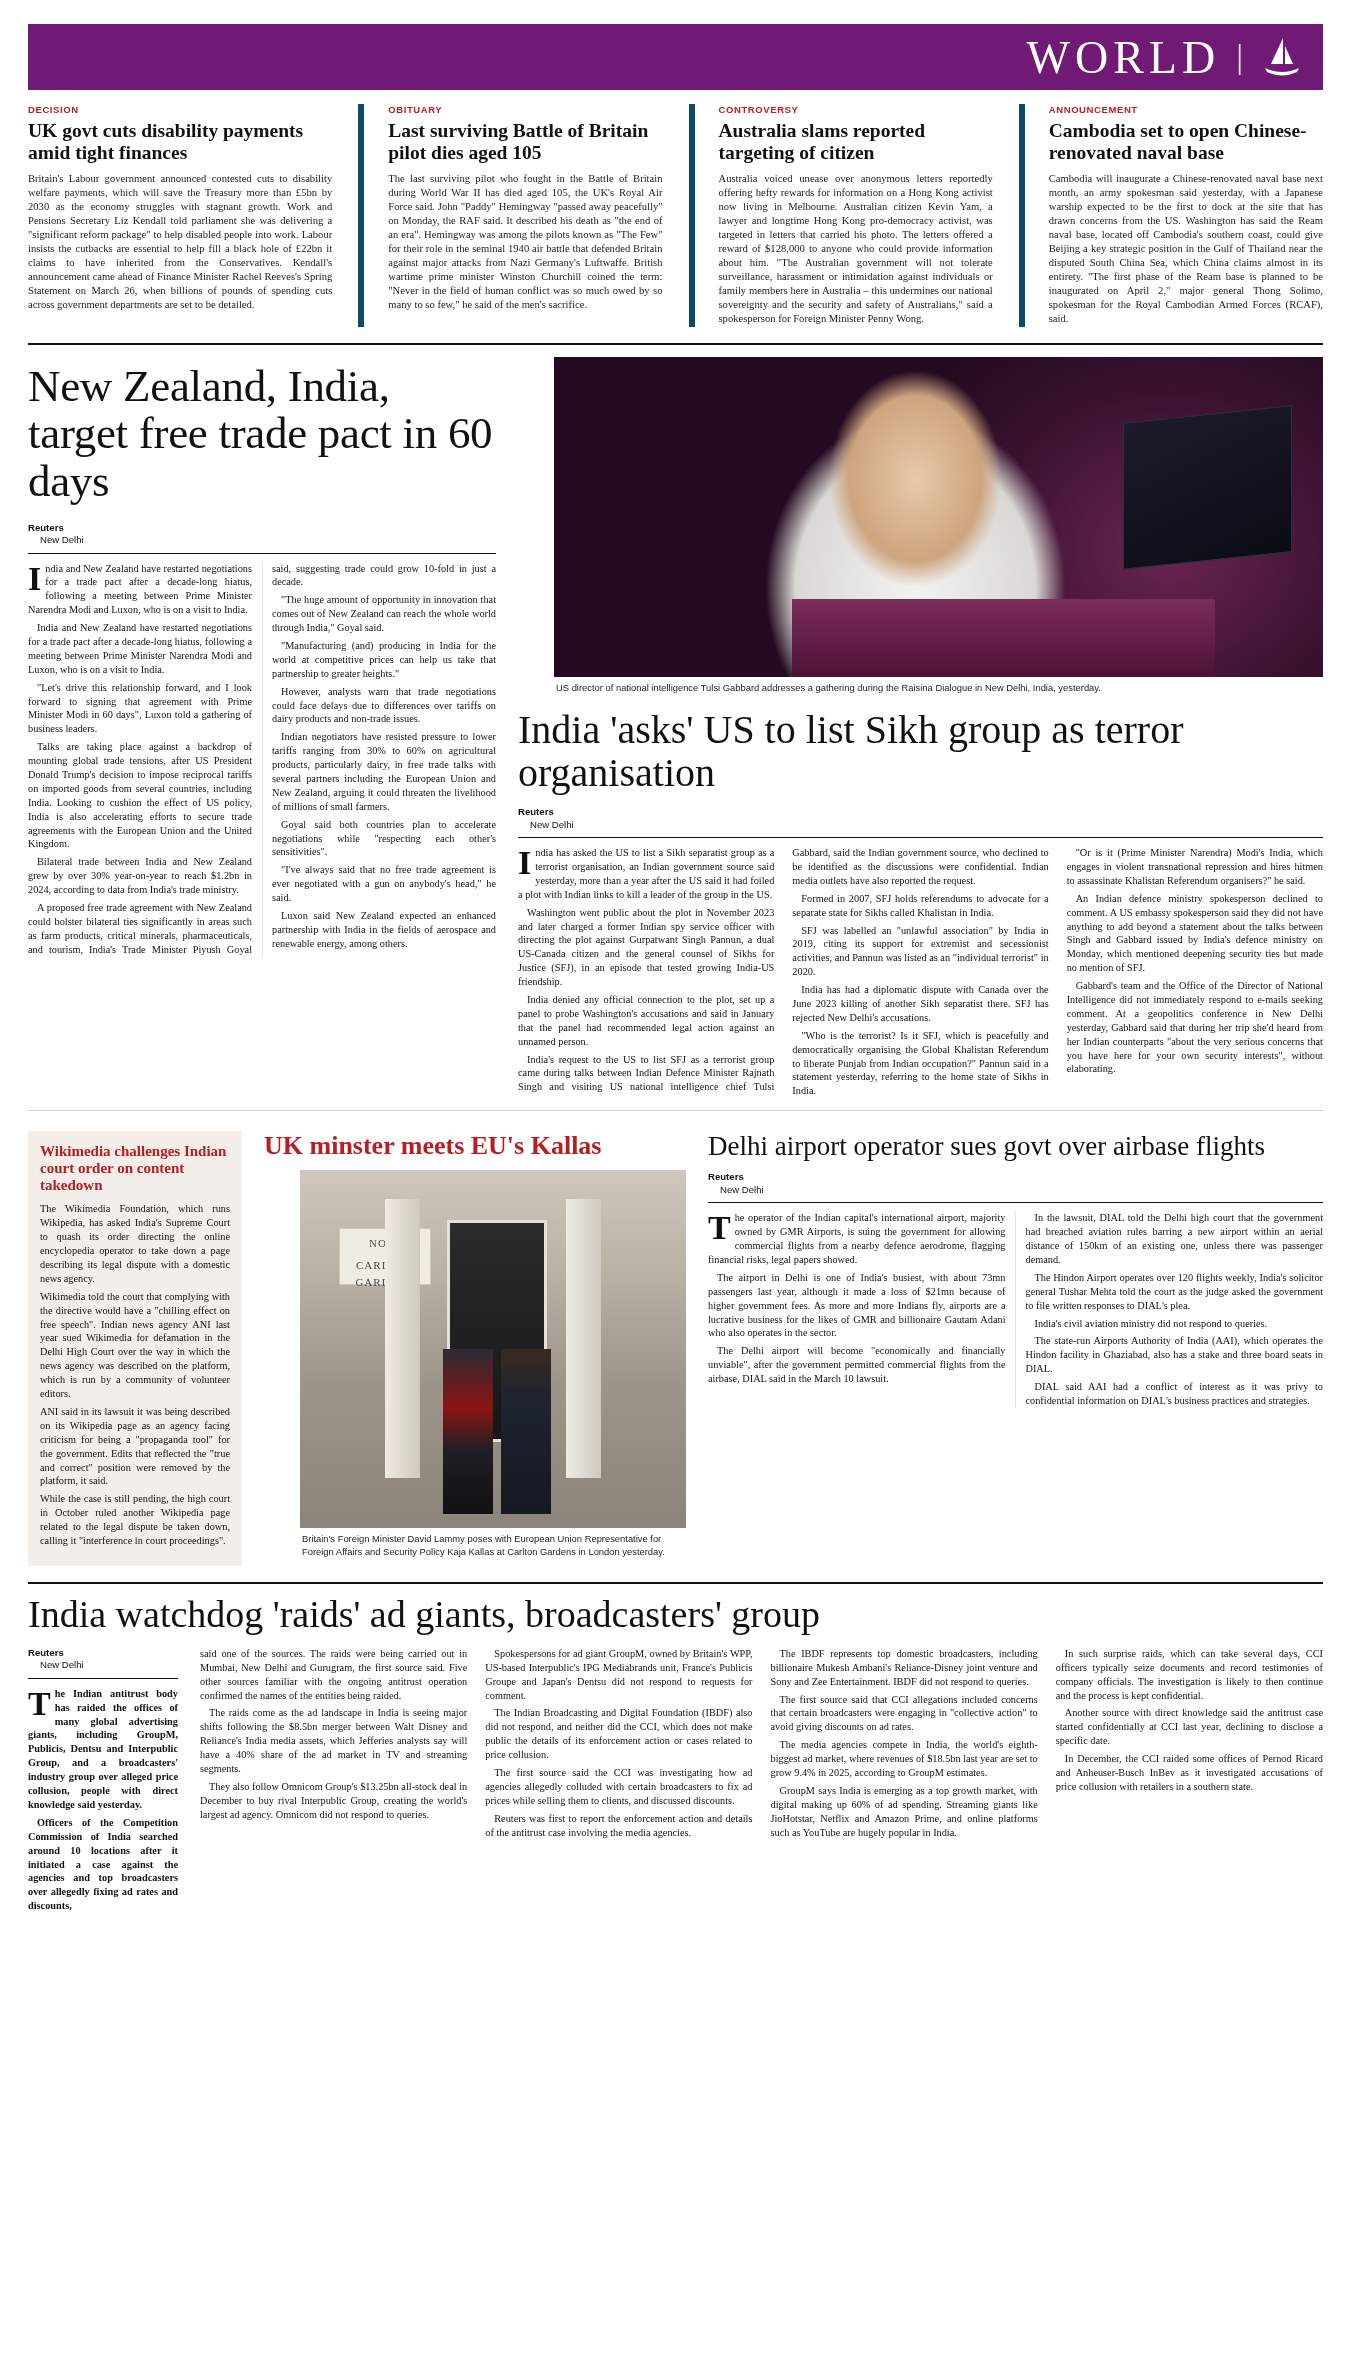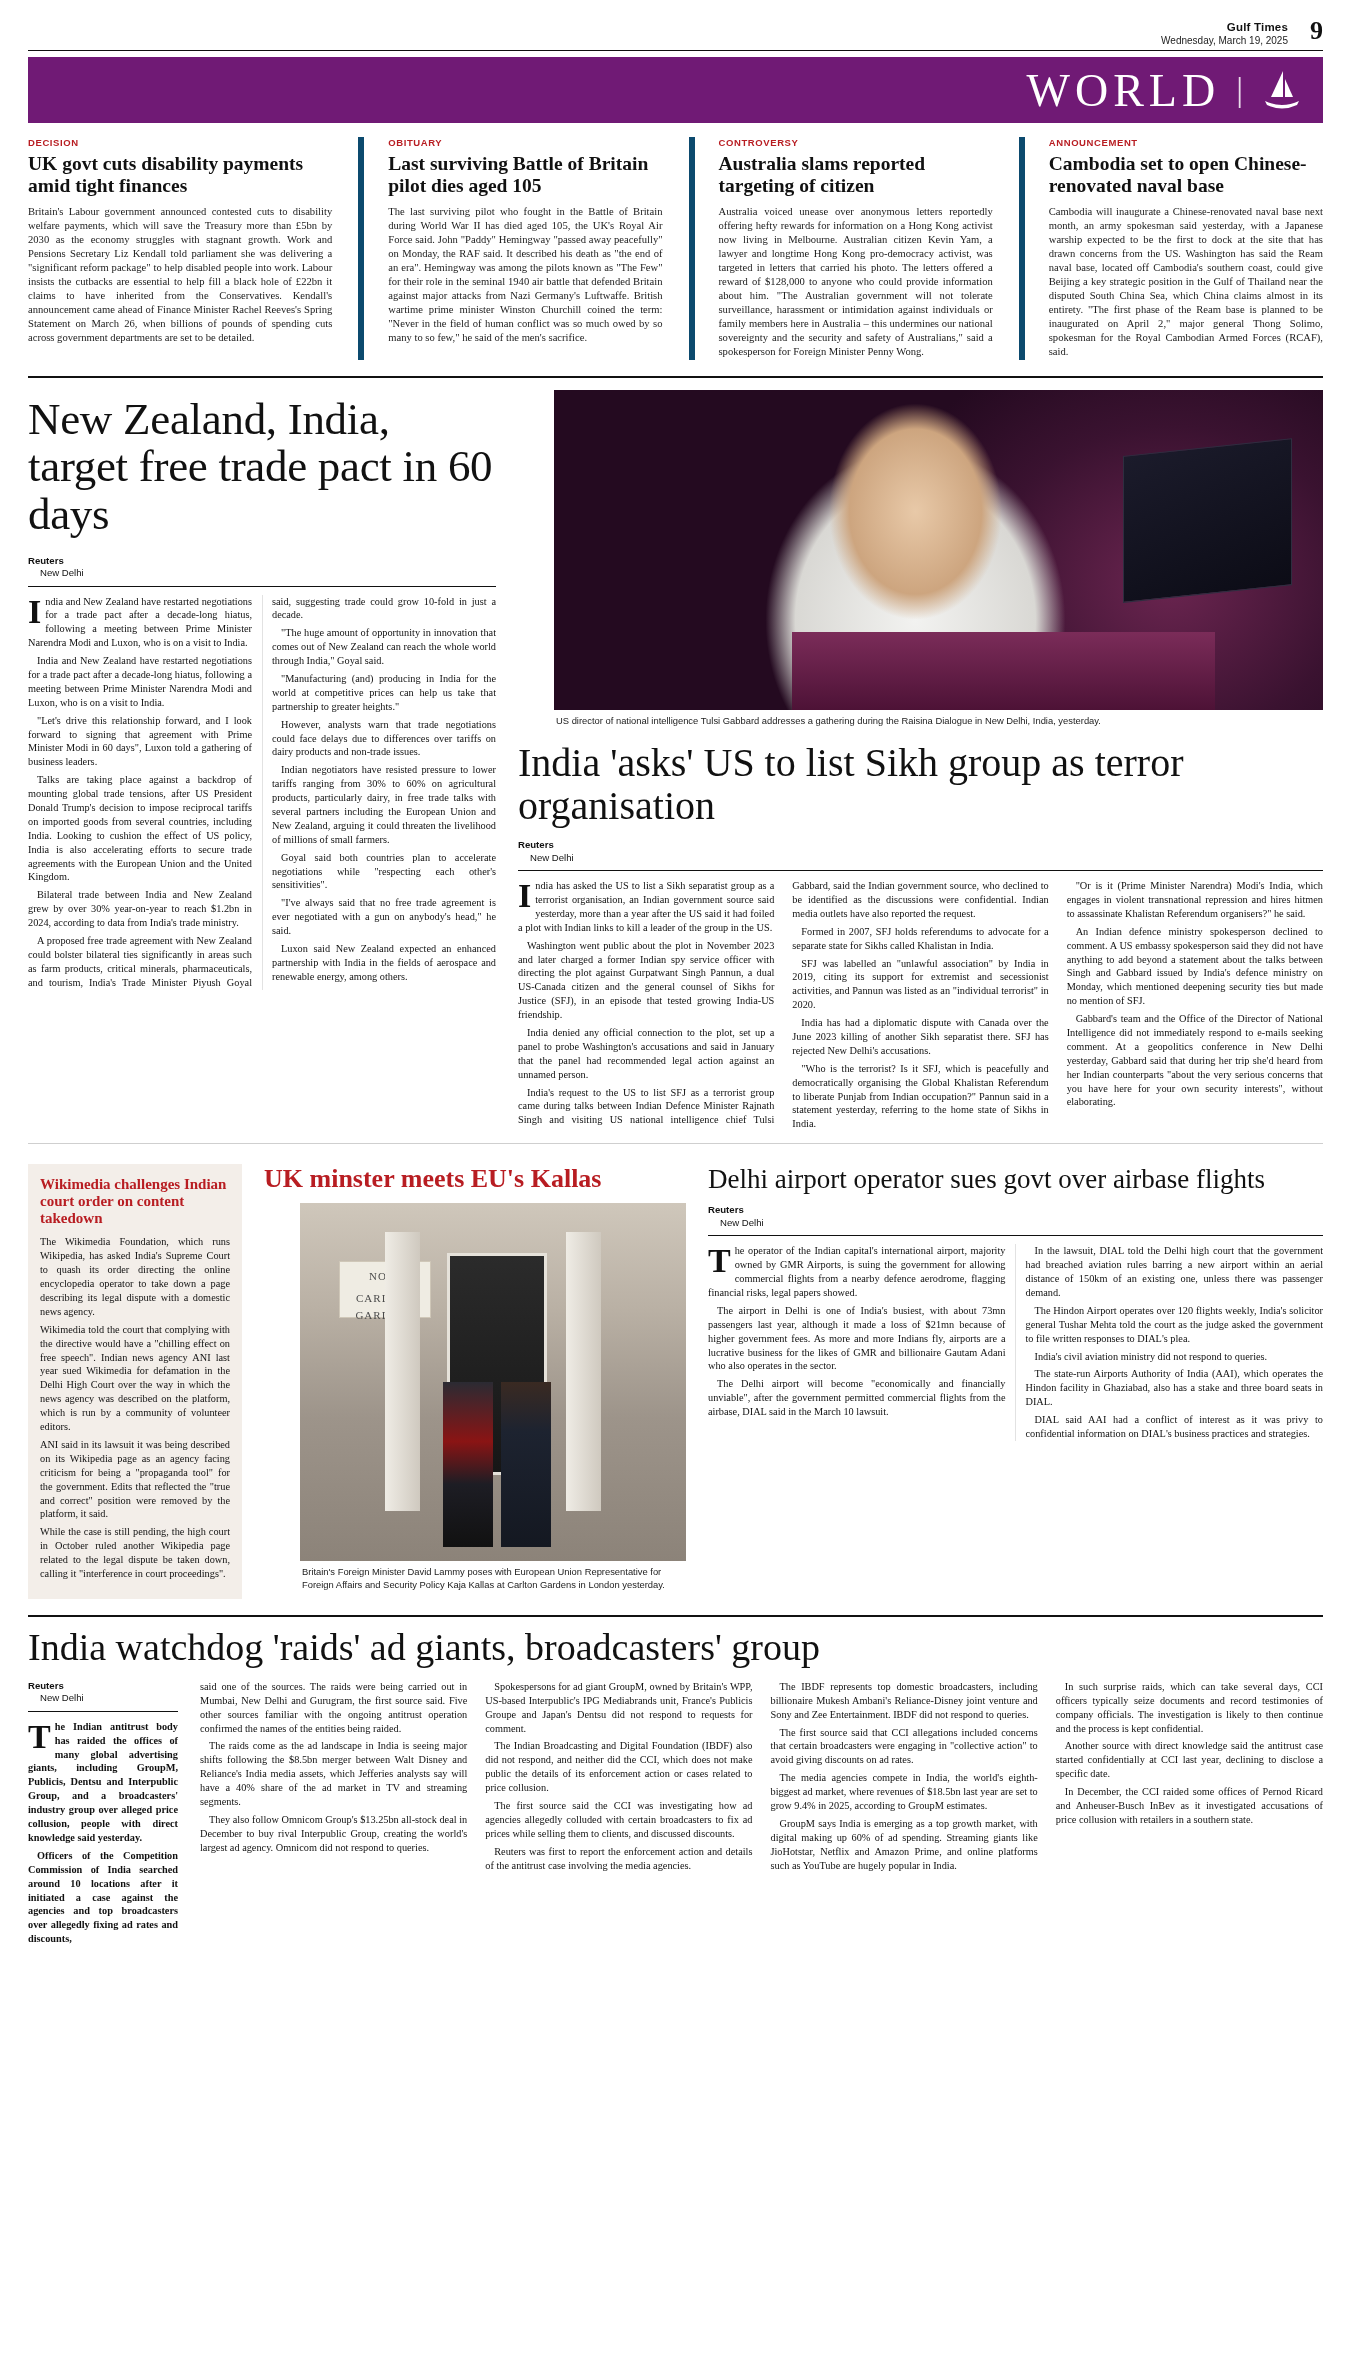--- a/index.html
+++ b/index.html
@@ -153,27 +153,20 @@
     font-weight:400; margin:10px 0 12px 0;
   }
   .hr-strong { border-top:2px solid #111; margin:16px 0 0 0; }
   .hr-soft { border-top:1px solid #cfcfcf; margin:12px 0 0 0; }
 </style>
 </head>
 <body>
 
 <div class="page">
 
-  <div class="masthead-top">
-    <div class="mt-center">
-      <div class="mt-title">Gulf Times</div>
-      <div class="mt-date">Wednesday, March 19, 2025</div>
-    </div>
-    <div class="mt-page">9</div>
-  </div>
 
   <div class="worldbar">
     <div class="wtext">WORLD</div>
     <div class="wdiv">|</div>
     <div class="wlogo">
       <svg viewBox="0 0 46 46" aria-hidden="true">
         <path d="M24 4 L24 30 L12 30 Z" fill="#ffffff"></path>
         <path d="M26 12 L34 30 L26 30 Z" fill="#ffffff"></path>
         <path d="M6 34 Q23 42 40 34 L38 38 Q23 45 8 38 Z" fill="#ffffff"></path>
       </svg>

